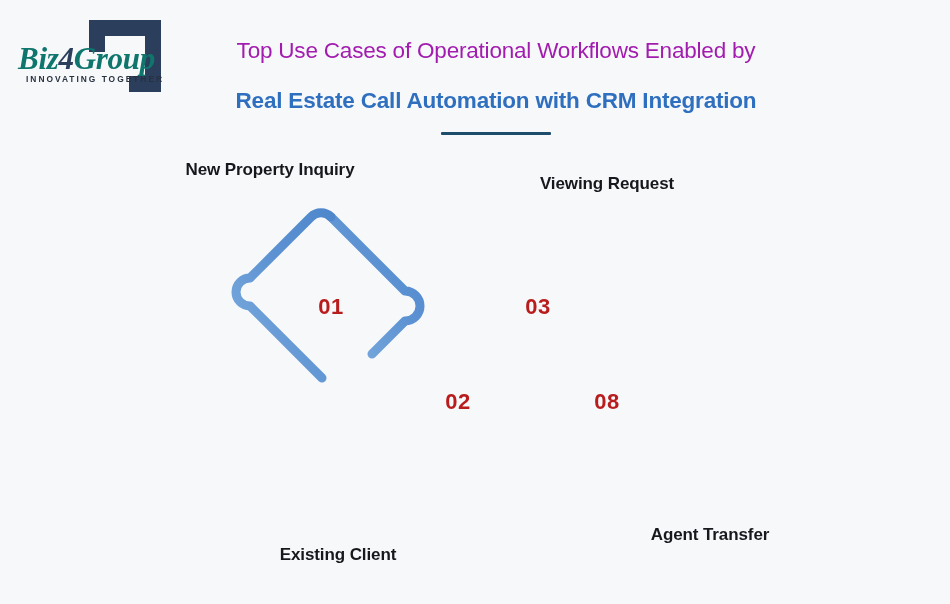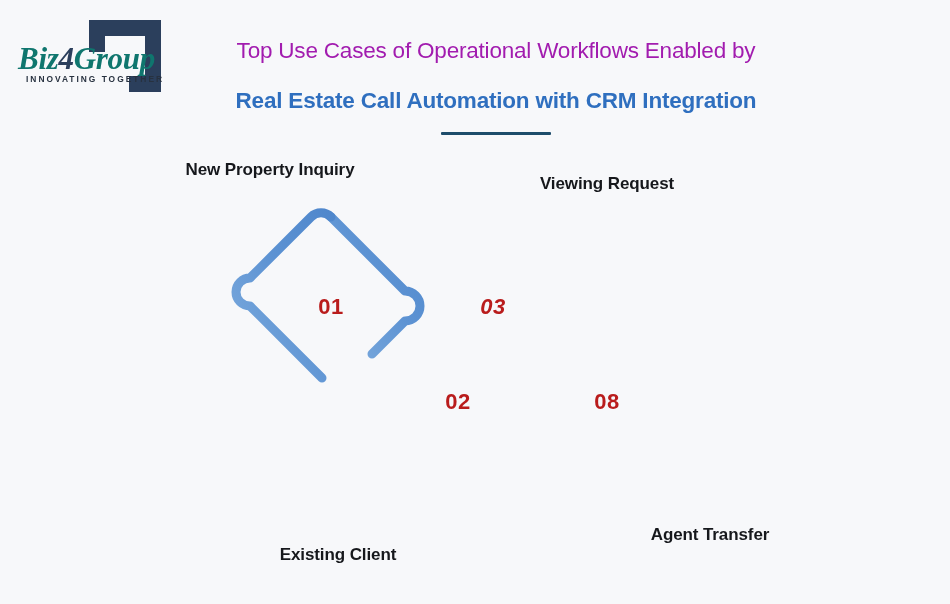--- a/index.html
+++ b/index.html
@@ -223,21 +223,21 @@
     <g>
       <path d="M 678 454 L 710 454 L 710 495" fill="none" stroke="#2b2b2b" stroke-width="1.4">
       <circle cx="675" cy="454" r="4.2" fill="#f7f8fa" stroke="#2b2b2b" stroke-width="1.4">
       <circle cx="710" cy="497" r="4.2" fill="#111">
     </circle></circle></path></g>
   
 
   
   <div class="node-number" style="left:331px; top:307px;">01</div>
   <div class="node-number" style="left:423px; top:402px;margin-left:35px;">02</div>
-  <div class="node-number" style="left:493px; top:307px;font-style:italic;">03</div>
+  <div class="node-number" style="left:538px; top:307px;">03</div>
   <div class="node-number" style="left:607px; top:402px;">08</div>
 
   
   <div class="node-label anchor-center" style="left:338px; top:545px;">Existing Client</div>
   <div class="node-label anchor-center" style="left:270px; top:160px;">New Property Inquiry</div>
   <div class="node-label anchor-center" style="left:607px; top:144px;margin-top:30px;">Viewing Request</div>
   <div class="node-label anchor-center" style="left:710px; top:525px;">Agent Transfer</div>
 
 </div>
 

